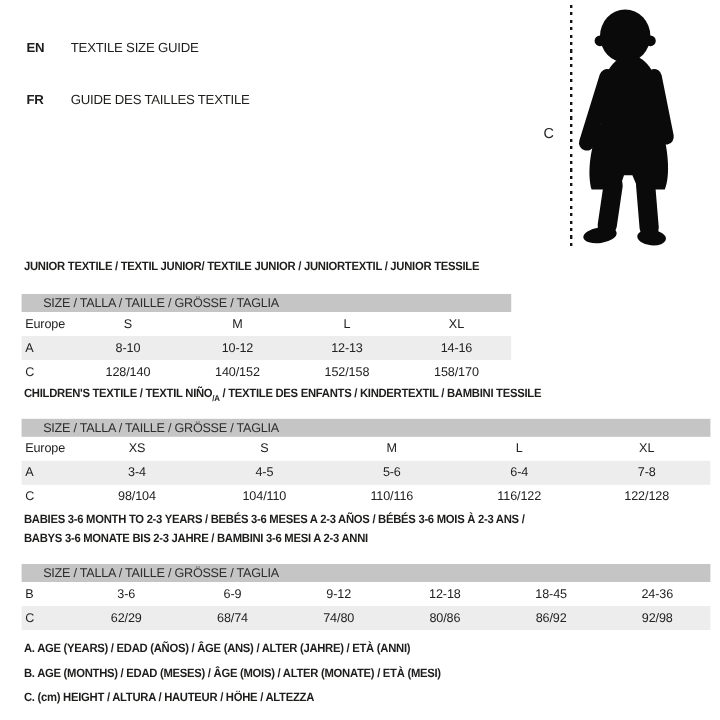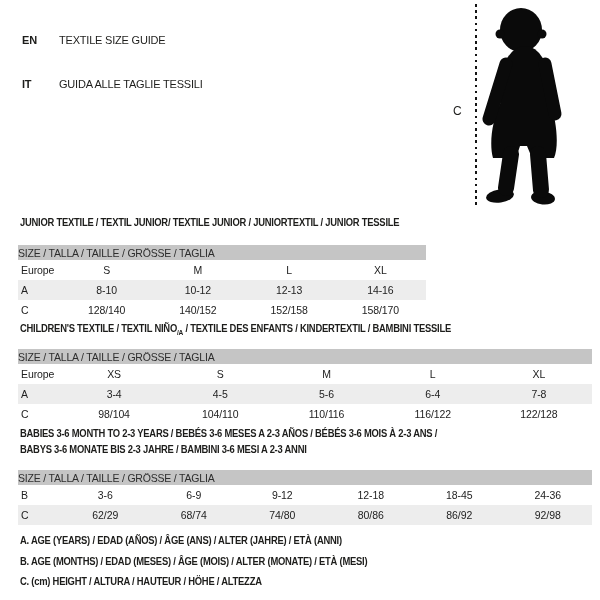--- a/index.html
+++ b/index.html
@@ -39,21 +39,21 @@
   #babies-title{top:426px; line-height:16px;}
   .sub{font-size:7px; position:relative; top:2.5px;}
 
   
   .tbl{position:absolute; left:18px; font-size:10.5px; color:#222;}
   #junior-tbl{top:245px; width:408px;}
   #children-tbl{top:349px; width:574px;}
   #babies-tbl{top:470px; width:574px;}
   .thead{
     height:15px; background:var(--header-bar); display:flex; align-items:center;
-    padding-left:0; font-size:10.5px; color:#2d2d2d; letter-spacing:-0.2px;
+    padding-left:18px; font-size:10.5px; color:#2d2d2d; letter-spacing:-0.2px;
   }
   .trow{display:flex; height:20px; align-items:center; letter-spacing:-0.1px;}
   .trow.alt{background:var(--alt-row);}
   .tlabel{width:40px; padding-left:3px;}
   .tcell{flex:1; text-align:center;}
 
   
   .notes{
     position:absolute; left:20px; top:531px; font-size:10px; font-weight:bold;
     line-height:20.5px; letter-spacing:-0.25px; white-space:nowrap;
@@ -64,22 +64,22 @@
 <body>
 
 <div class="page">
 
   <section class="lang-list">
     <div class="lang-row">
       <span class="lang-code">EN</span>
       <span class="lang-title">TEXTILE SIZE GUIDE</span>
     </div>
     <div class="lang-row">
-      <span class="lang-code">IT</span>
-      <span class="lang-title">GUIDA ALLE TAGLIE TESSILI</span>
+      <span class="lang-code">FR</span>
+      <span class="lang-title">GUIDE DES TAILLES TEXTILE</span>
     </div>
   </section>
 
   <span class="height-label">C</span>
   <div class="dotted"></div>
   <svg class="baby" width="88" height="200" viewBox="0 0 88 200" aria-hidden="true">
     <g fill="#0a0a0a" stroke="none">
       <ellipse cx="41" cy="24" rx="21" ry="22"></ellipse>
       <circle cx="20" cy="28" r="4.5"></circle>
       <circle cx="62" cy="28" r="4.5"></circle>

